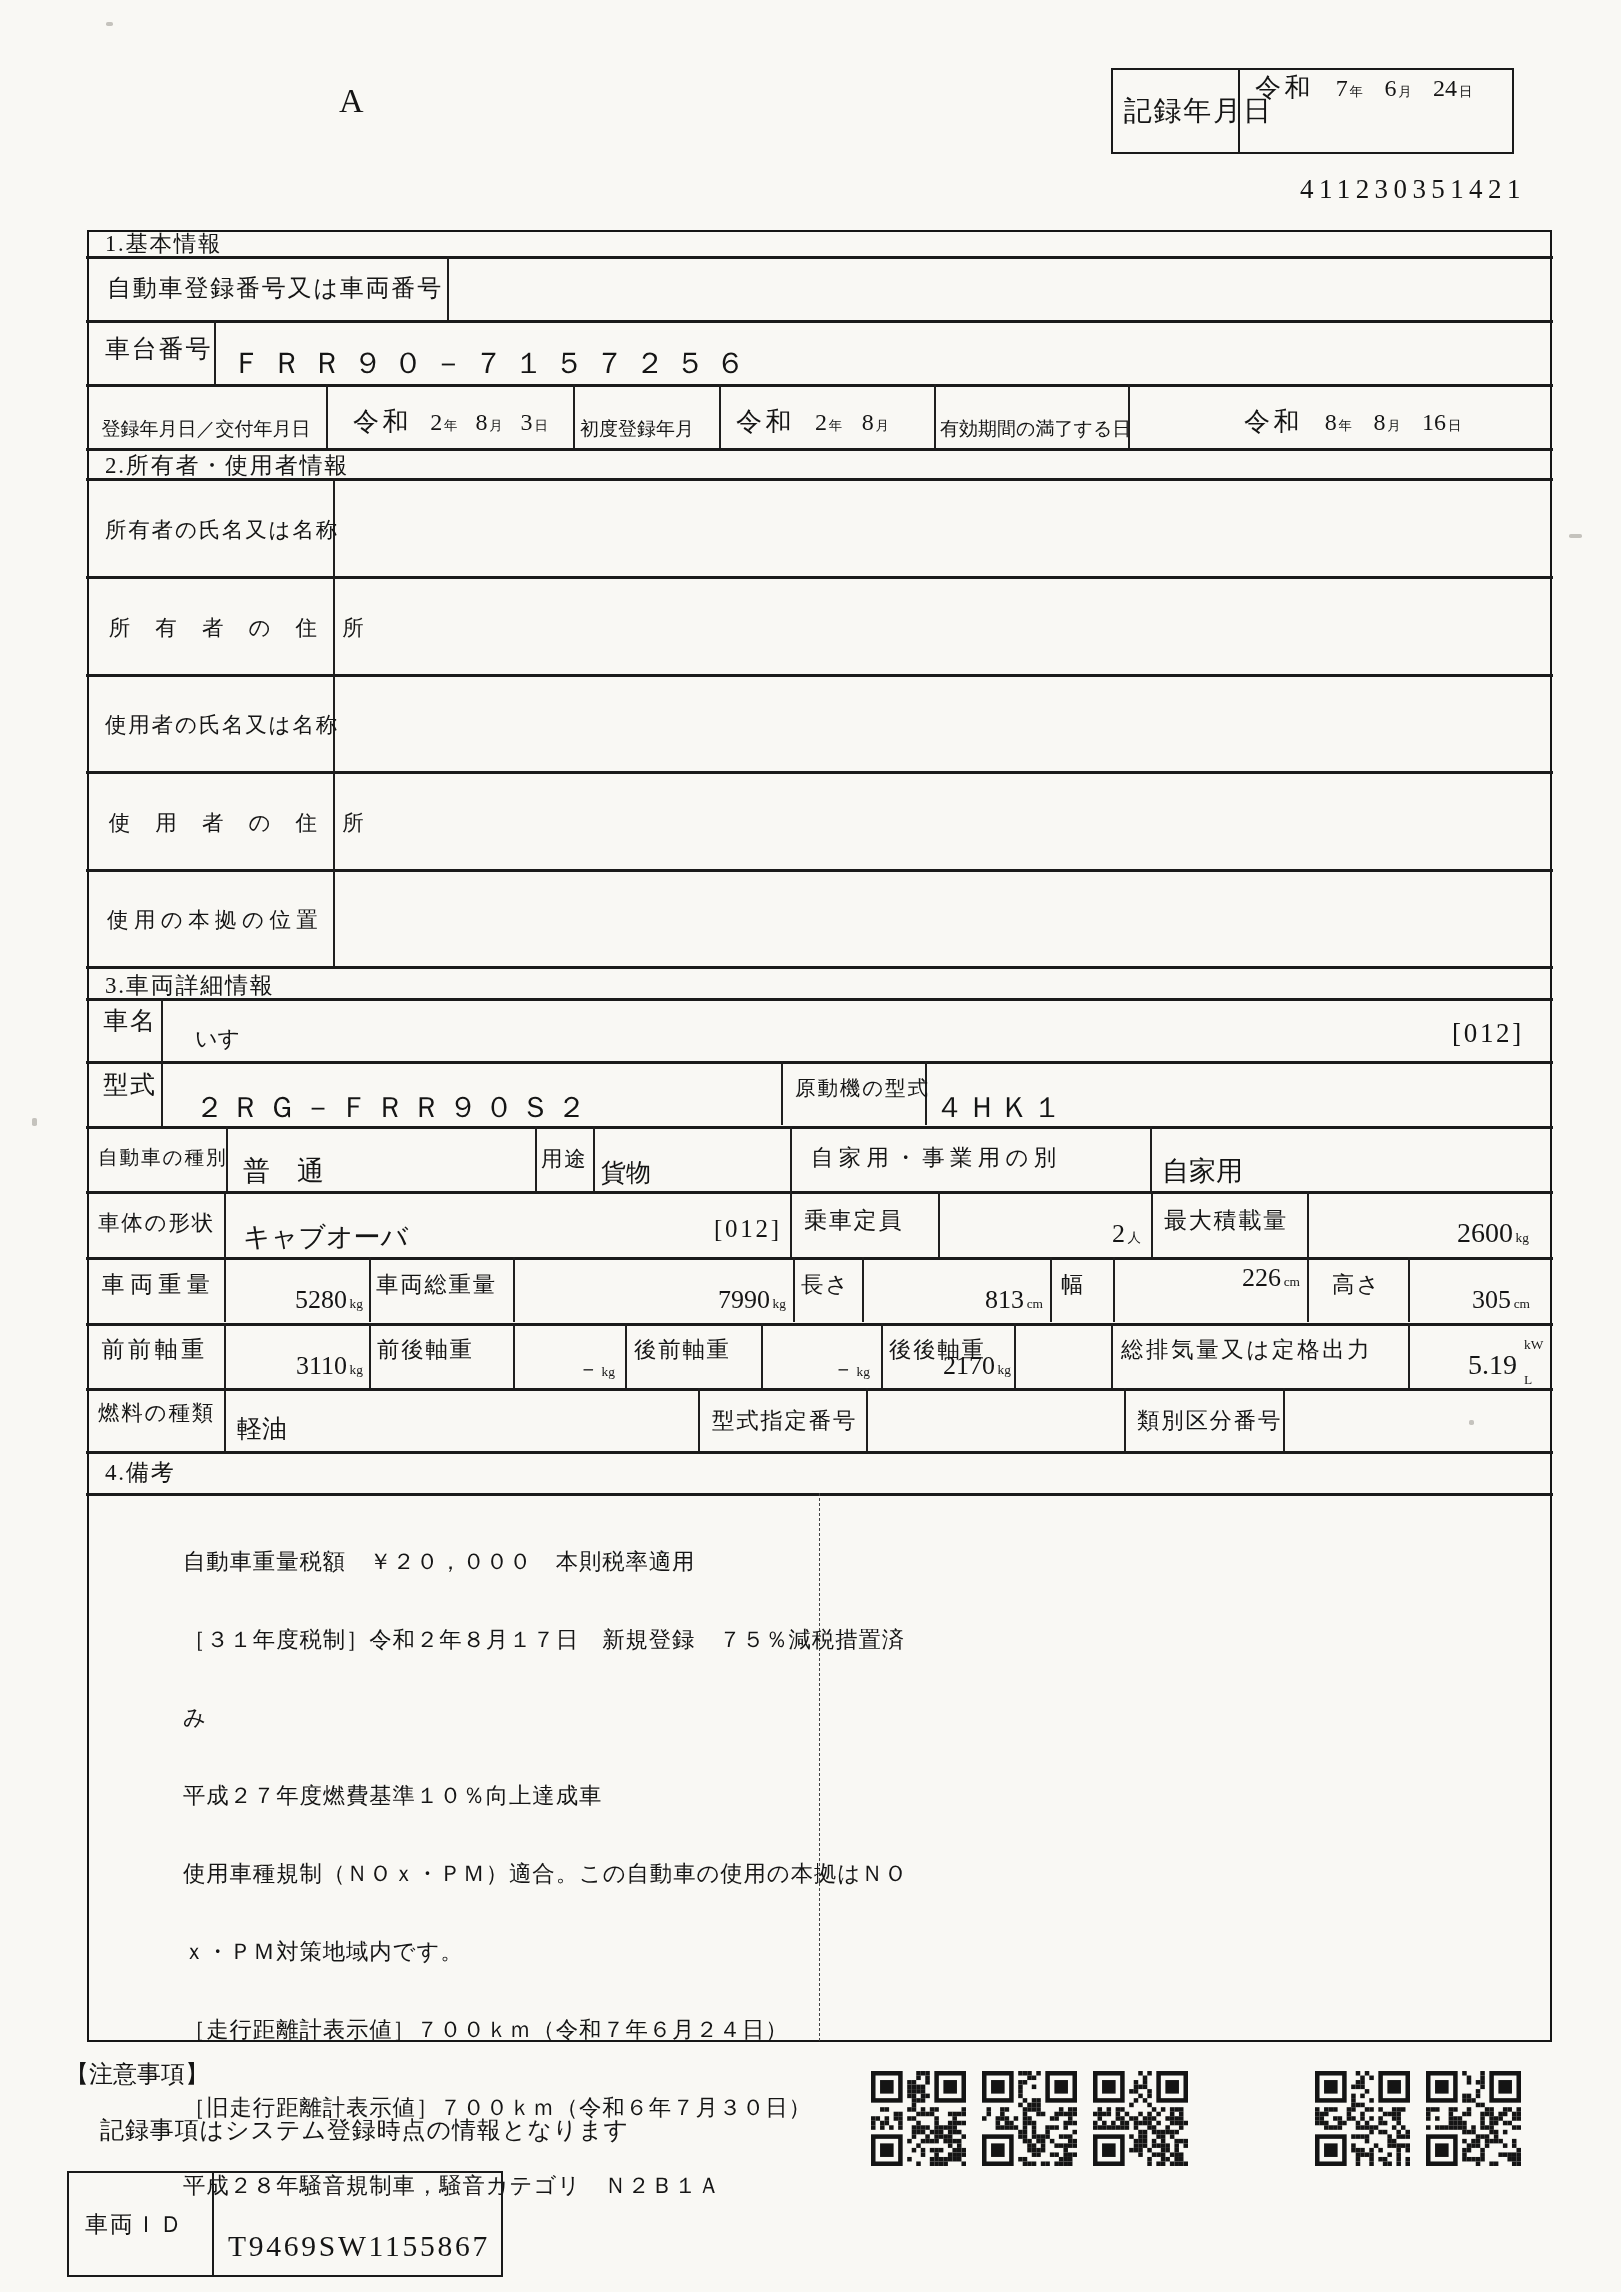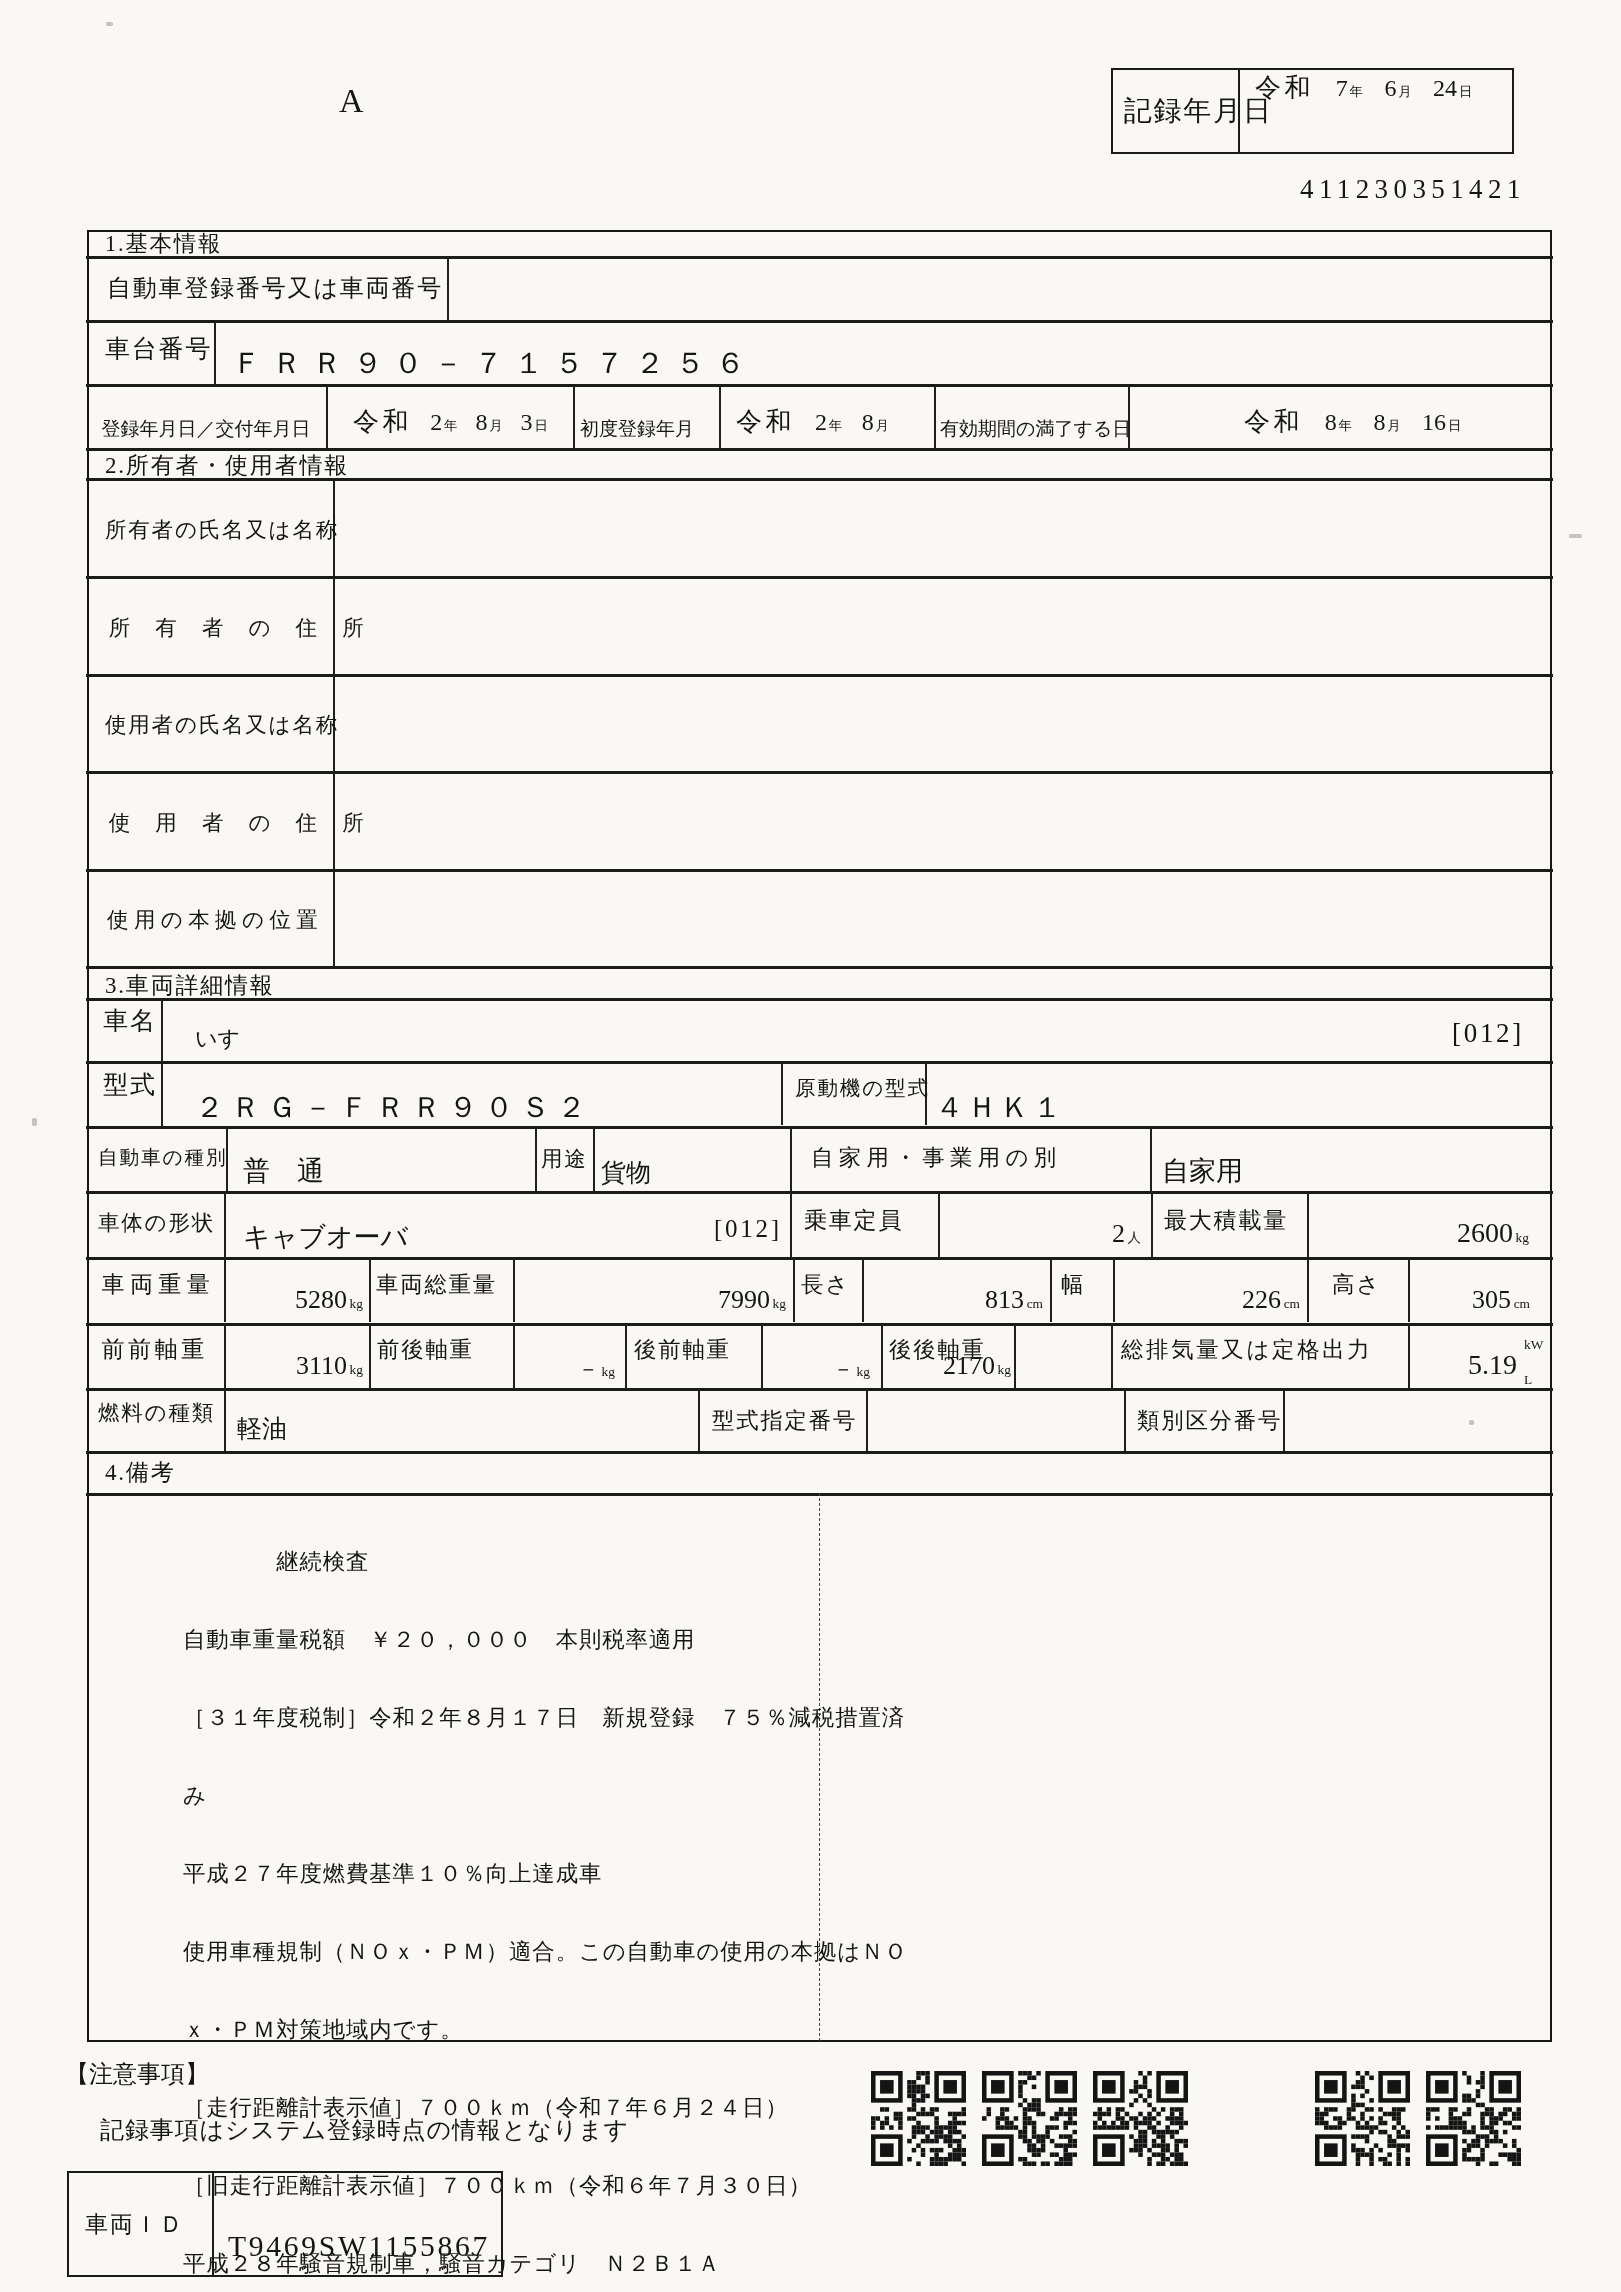--- a/index.html
+++ b/index.html
@@ -192,21 +192,21 @@
     <div class="lbl" style="left:1075px;top:973px;font-size:23px">最大積載量</div>
     <div class="num" style="left:1236px;top:985px;width:204px;font-size:28px"><span>2600</span><span class="u">kg</span></div>
 
     <div class="lbl" style="left:12.5px;top:1037px;font-size:23px;letter-spacing:5.4px">車両重量</div>
     <div class="num" style="left:143px;top:1053px;width:131px"><span>5280</span><span class="u">kg</span></div>
     <div class="lbl" style="left:287px;top:1037px;font-size:22.4px">車両総重量</div>
     <div class="num" style="left:555px;top:1053px;width:142px"><span>7990</span><span class="u">kg</span></div>
     <div class="lbl" style="left:712px;top:1037px;font-size:22.4px">長さ</div>
     <div class="num" style="left:811px;top:1053px;width:143px"><span>813</span><span class="u">cm</span></div>
     <div class="lbl" style="left:972px;top:1037px;font-size:22.4px">幅</div>
-    <div class="num" style="left:1066px;top:1053px;width:145px"><span>226</span><span class="u">cm</span></div>
+    <div class="num" style="left:1066px;top:1031px;width:145px"><span>226</span><span class="u">cm</span></div>
     <div class="lbl" style="left:1243px;top:1037px;font-size:22.4px">高さ</div>
     <div class="num" style="left:1308px;top:1053px;width:133px"><span>305</span><span class="u">cm</span></div>
 
     <div class="lbl" style="left:12.5px;top:1102px;font-size:23px;letter-spacing:3.6px">前前軸重</div>
     <div class="num" style="left:143px;top:1119px;width:131px"><span>3110</span><span class="u">kg</span></div>
     <div class="lbl" style="left:288px;top:1102px;font-size:22.4px">前後軸重</div>
     <div class="num" style="left:354px;top:1122px;width:172px;font-size:21.5px"><span>－</span><span class="u">kg</span></div>
     <div class="lbl" style="left:545px;top:1102px;font-size:22.4px">後前軸重</div>
     <div class="num" style="left:609px;top:1122px;width:172px;font-size:21.5px"><span>－</span><span class="u">kg</span></div>
     <div class="lbl" style="left:800px;top:1102px;font-size:22.4px">後後軸重</div>
@@ -220,21 +220,20 @@
 
     <div class="lbl" style="left:9px;top:1166px;font-size:21.5px">燃料の種類</div>
     <div class="val" style="left:148px;top:1180px;font-size:25px">軽油</div>
     <div class="lbl" style="left:623px;top:1173px;font-size:22.4px">型式指定番号</div>
     <div class="val" style="left:788px;top:1180px"></div>
     <div class="lbl" style="left:1048px;top:1173px;font-size:22.4px">類別区分番号</div>
     <div class="val" style="left:1205px;top:1180px"></div>
 
     <div class="sec-title" style="left:16px;top:1225px;font-size:23px">4.備考</div>
     <div class="remarks">
-      <div>　　　　継続検査</div>
       <div>自動車重量税額　￥２０，０００　本則税率適用</div>
       <div>［３１年度税制］令和２年８月１７日　新規登録　７５％減税措置済</div>
       <div>み</div>
       <div>平成２７年度燃費基準１０％向上達成車</div>
       <div>使用車種規制（ＮＯｘ・ＰＭ）適合。この自動車の使用の本拠はＮＯ</div>
       <div>ｘ・ＰＭ対策地域内です。</div>
       <div>［走行距離計表示値］７００ｋｍ（令和７年６月２４日）</div>
       <div>［旧走行距離計表示値］７００ｋｍ（令和６年７月３０日）</div>
       <div>平成２８年騒音規制車，騒音カテゴリ　Ｎ２Ｂ１Ａ</div>
       

